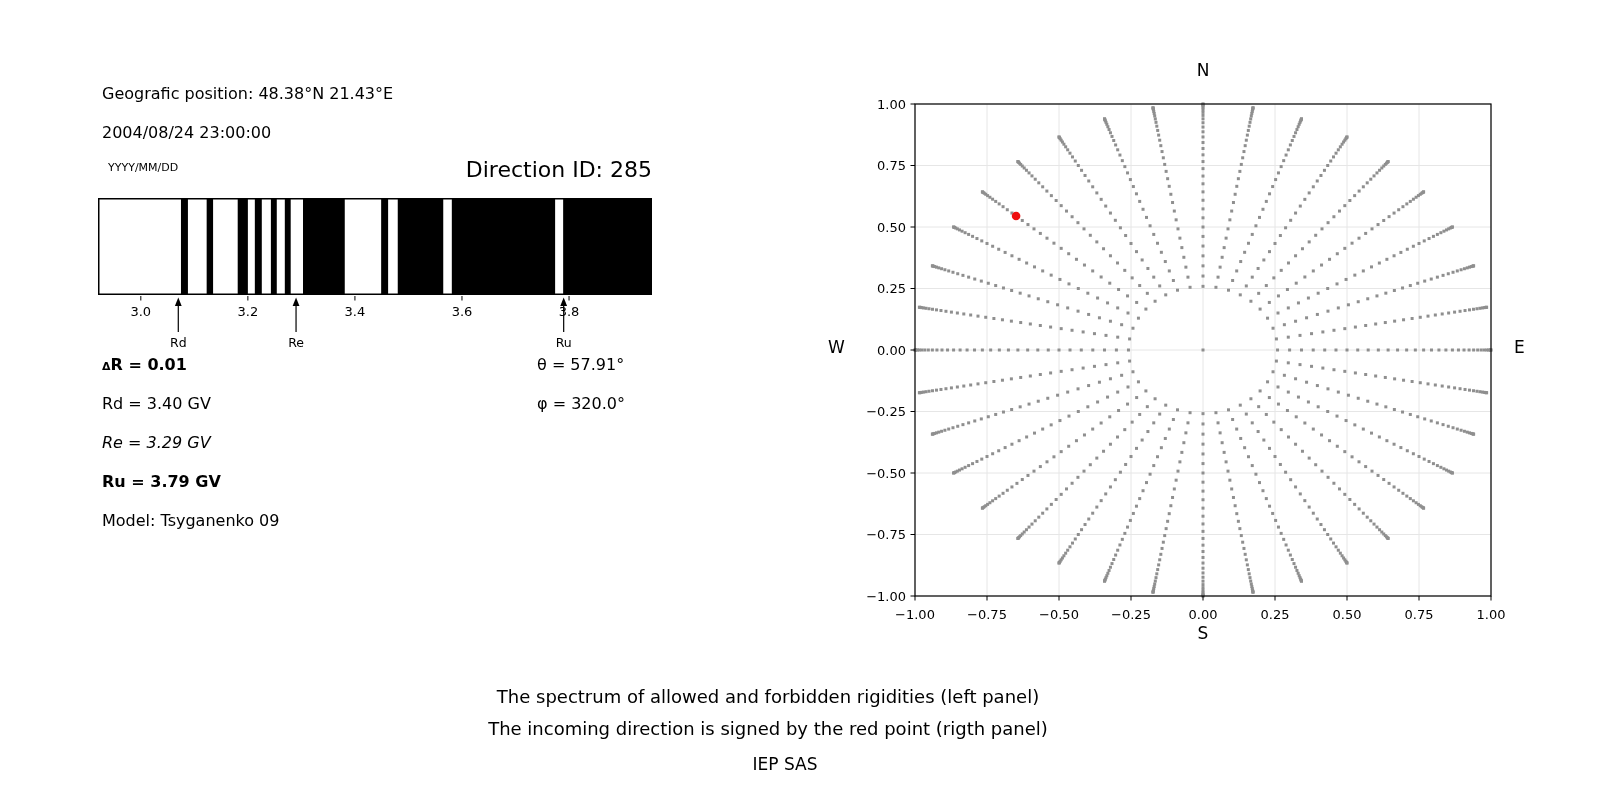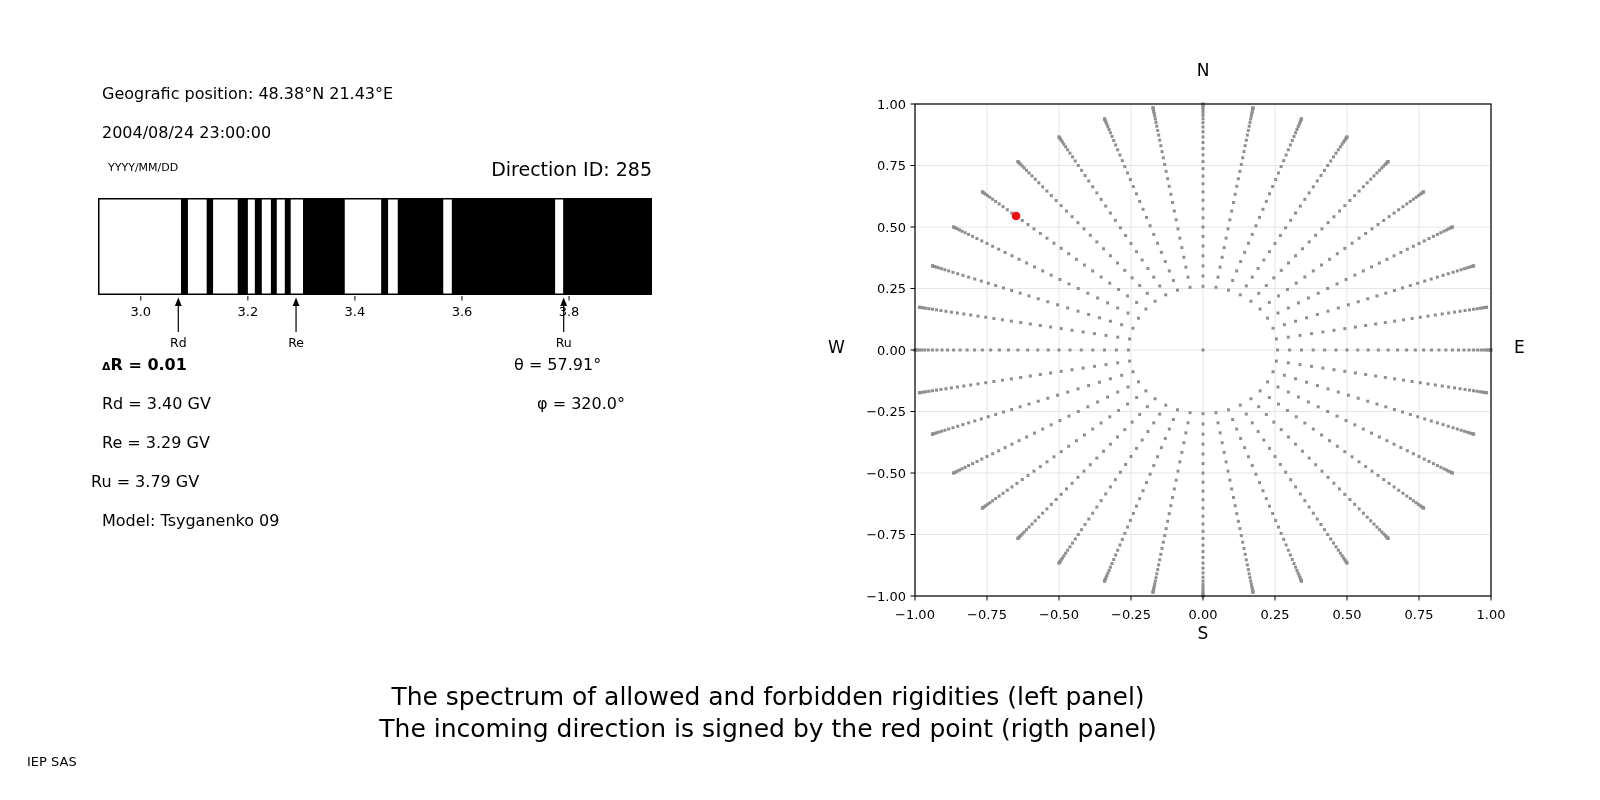--- a/index.html
+++ b/index.html
@@ -2,25 +2,25 @@
 <html><head>
 <meta charset="utf-8">
 <style>
   html,body{margin:0;padding:0;}
   body{
     width:1600px;height:800px;background:#ffffff;position:relative;
     font-family:"DejaVu Sans", sans-serif;color:#000;overflow:hidden;
   }
   .abs{position:absolute;}
   .t16{font-size:16px;line-height:19px;}
-  .t18{font-size:19px;line-height:21px;}
+  .t18{font-size:22px;line-height:21px;}
   .t11{font-size:11px;line-height:13px;}
   .t17{font-size:17px;line-height:20px;}
-  .caption{font-size:25px;line-height:22px;text-align:center;width:1536px;left:0;}
-  .credit{font-size:13px;text-align:left;width:1570px;left:0;padding-left:27px;}
+  .caption{font-size:18px;line-height:22px;text-align:center;width:1536px;left:0;}
+  .credit{font-size:17px;text-align:center;width:1570px;left:0;}
   .delta-sm{font-size:11px;}
   .compass{width:40px;text-align:center;}
 </style>
 </head>
 <body>
 
 <div class="abs t16" style="left:102px;top:84px;">Geografic position: 48.38°N 21.43°E</div>
 
 <div class="abs t16" style="left:102px;top:123px;">2004/08/24 23:00:00</div>
 
@@ -61,25 +61,25 @@
     <polygon points="194.64830917874397,108 201.44830917874398,108 198.04830917874398,99.5" fill="#000"></polygon>
     <text x="198.04830917874398" y="149" text-anchor="middle" font-size="12.5" font-family="DejaVu Sans, sans-serif">Re</text>
     <line x1="465.6811594202898" y1="134" x2="465.6811594202898" y2="106" stroke="#000" stroke-width="1.2"></line>
     <polygon points="462.28115942028984,108 469.0811594202898,108 465.6811594202898,99.5" fill="#000"></polygon>
     <text x="465.6811594202898" y="149" text-anchor="middle" font-size="12.5" font-family="DejaVu Sans, sans-serif">Ru</text>
   </svg>
 
 <div class="abs t16" style="left:102px;top:355px;font-weight:bold;"><span class="delta-sm">Δ</span><span>R = 0.01</span></div>
 
 <div class="abs t16" style="left:102px;top:394px;">Rd = 3.40 GV</div>
-<div class="abs t16" style="left:102px;top:433px;">Re = 3.29 GV</div>
-<div class="abs t16" style="left:91px;top:472px;">Ru = 3.79 GV</div>
+<div class="abs t16" style="left:102px;top:433px;font-style:italic;">Re = 3.29 GV</div>
+<div class="abs t16" style="left:102px;top:472px;font-weight:bold;">Ru = 3.79 GV</div>
 <div class="abs t16" style="left:102px;top:511px;">Model: Tsyganenko 09</div>
 
-<div class="abs t16" style="left:514px;top:355px;">θ = 57.91°</div>
+<div class="abs t16" style="left:537px;top:355px;">θ = 57.91°</div>
 <div class="abs t16" style="left:537px;top:394px;">φ = 320.0°</div>
 
 <svg class="abs" style="left:827px;top:40px;" width="720" height="620" id="direction-svg">
     <line x1="88" y1="64" x2="88" y2="556" stroke="#e6e6e6" stroke-width="1"></line>
     <line x1="160" y1="64" x2="160" y2="556" stroke="#e6e6e6" stroke-width="1"></line>
     <line x1="232" y1="64" x2="232" y2="556" stroke="#e6e6e6" stroke-width="1"></line>
     <line x1="304" y1="64" x2="304" y2="556" stroke="#e6e6e6" stroke-width="1"></line>
     <line x1="376" y1="64" x2="376" y2="556" stroke="#e6e6e6" stroke-width="1"></line>
     <line x1="448" y1="64" x2="448" y2="556" stroke="#e6e6e6" stroke-width="1"></line>
     <line x1="520" y1="64" x2="520" y2="556" stroke="#e6e6e6" stroke-width="1"></line>

